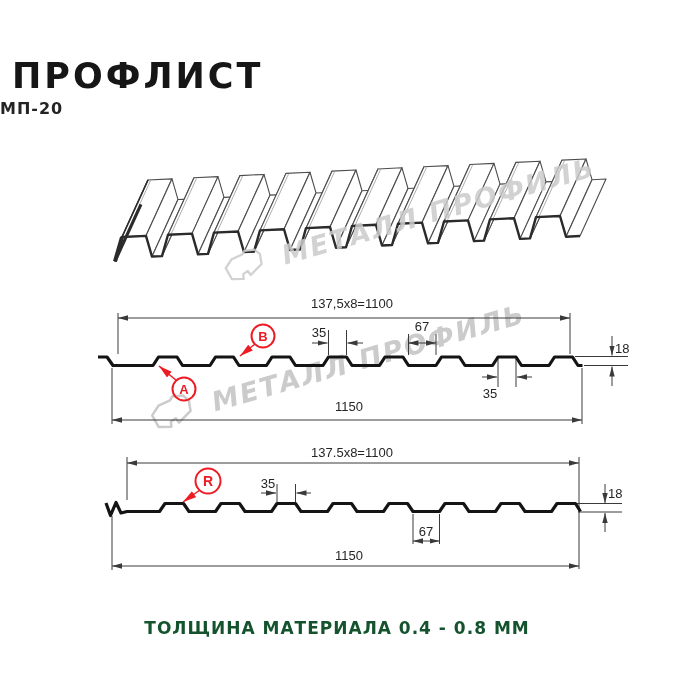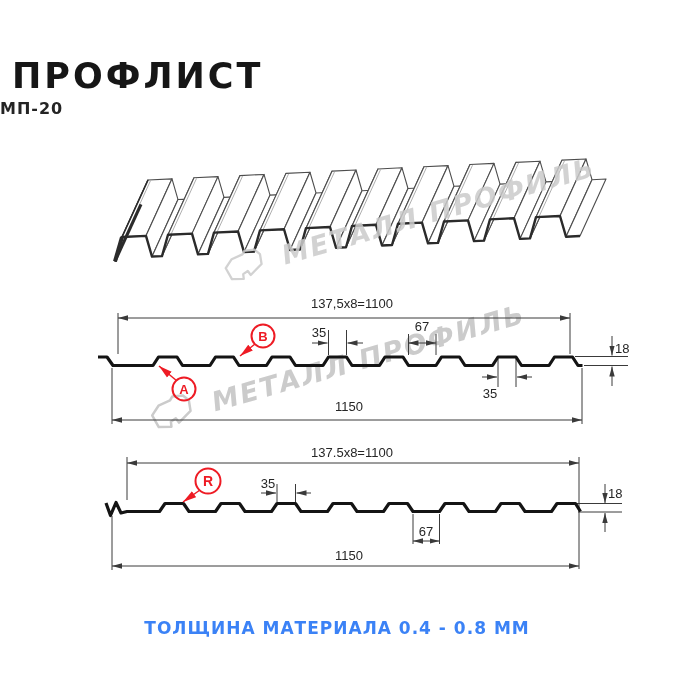--- a/index.html
+++ b/index.html
@@ -13,21 +13,21 @@
     font-size:35px;font-weight:800;letter-spacing:3px;color:#161616;
   }
   .page-subtitle{
     position:absolute;left:0;top:99px;width:700px;text-align:left;
     font-family:"DejaVu Sans", sans-serif;
     font-size:16px;font-weight:700;letter-spacing:1px;color:#242424;
   }
   .page-footer{
     position:absolute;left:0;top:618px;width:674px;text-align:center;
     font-family:"DejaVu Sans", sans-serif;
-    font-size:17px;font-weight:600;letter-spacing:1px;color:#3b82f6;
+    font-size:17px;font-weight:600;letter-spacing:1px;color:#14532d;
   }
   .watermark{
     position:absolute;display:flex;align-items:center;gap:9px;
     transform:rotate(-16deg);transform-origin:0 50%;
     pointer-events:none;white-space:nowrap;
   }
   .watermark .wm-text{
     font-family:"DejaVu Sans", sans-serif;
     font-style:italic;font-weight:700;font-size:27px;letter-spacing:2px;
     color:var(--wm,#cbcbcb);

